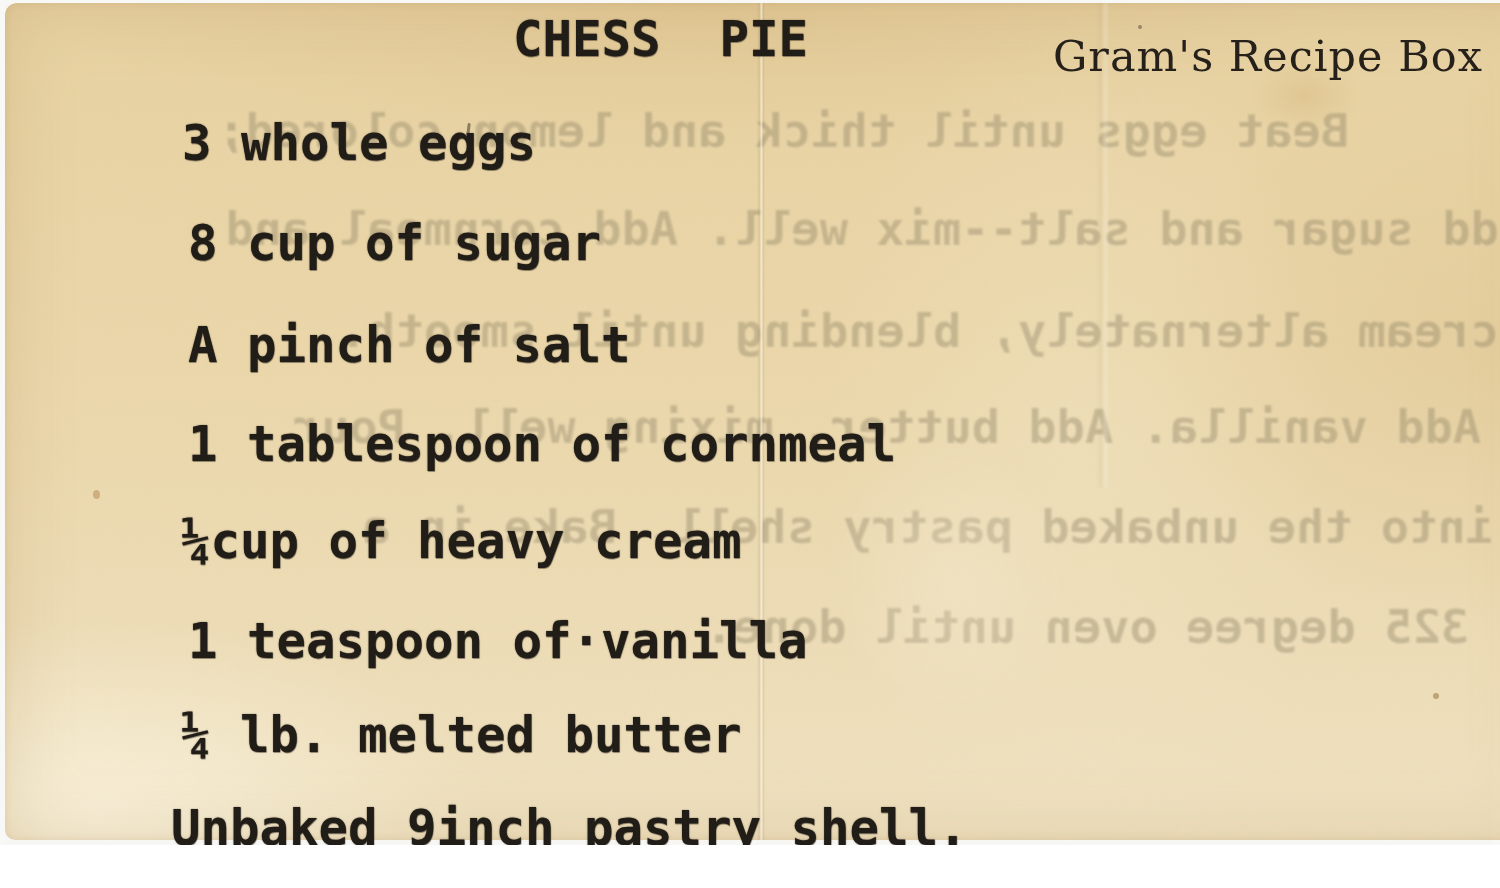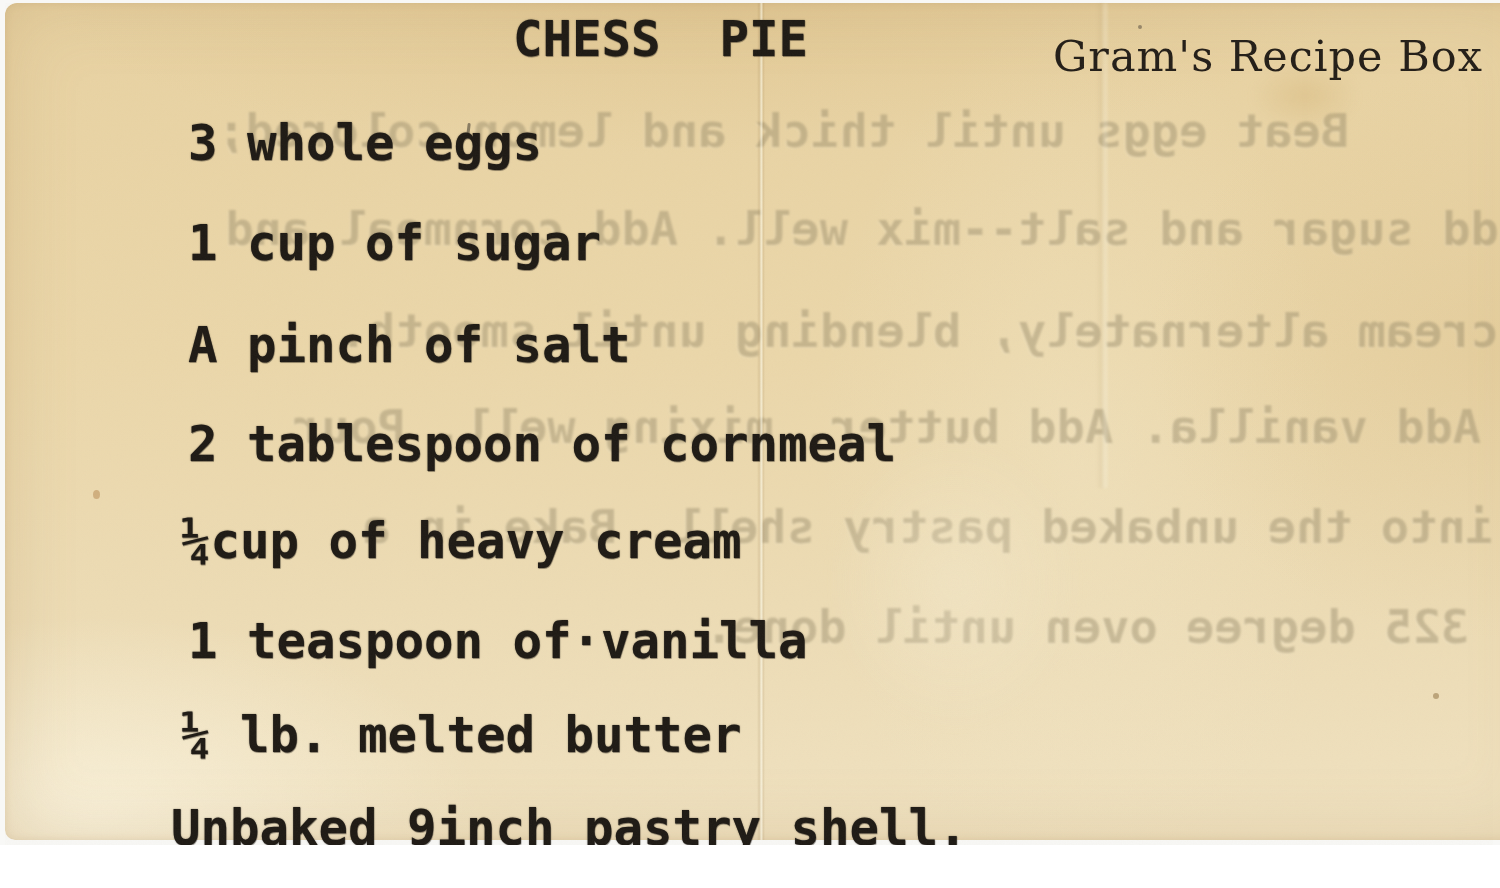--- a/index.html
+++ b/index.html
@@ -15,21 +15,21 @@
           linear-gradient(180deg,#e8d2a2 0%,#ebd7aa 42%,#eddcb5 72%,#f0e2c1 100%);
         box-shadow: inset 0 0 70px rgba(168,132,76,0.22), inset 0 0 8px rgba(158,124,70,0.18);}
   .grain{position:absolute;inset:0;opacity:0.5;pointer-events:none;}
 
   
   .tw{position:absolute;font-family:"DejaVu Sans Mono", monospace;font-weight:700;
       font-size:49px;color:#1d1914;letter-spacing:0;white-space:pre;
       text-shadow:0 0 1.6px rgba(28,22,16,0.55), 0.5px 0.5px 0 rgba(28,22,16,0.35);}
   .title{left:508px;top:8px;}
   .over{left:1185px;top:786px;}
-  .ing0{left:183px;top:112px;}
+  .ing0{left:177px;top:112px;}
   .ing1{left:183px;top:212px;}
   .ing2{left:183px;top:314px;}
   .ing3{left:183px;top:413px;}
   .ing4{left:176px;top:510px;}
   .ing5{left:183px;top:610px;}
   .ing6{left:176px;top:704px;}
   .ing7{left:166px;top:797px;}
 
   
   .watermark{position:absolute;left:1048px;top:28px;
@@ -92,23 +92,23 @@
     <div class="stain2"></div>
     <div class="speck1"></div>
     <div class="speck2"></div>
     <div class="speck3"></div>
     <div class="speck4"></div>
 
     <div class="tw title">CHESS  PIE</div>
     <div class="watermark">Gram's Recipe Box</div>
 
     <div class="tw ing0">3 whole eggs</div>
-    <div class="tw ing1">1 cup of sugar</div>
+    <div class="tw ing1">8 cup of sugar</div>
     <div class="tw ing2">A pinch of salt</div>
-    <div class="tw ing3">2 tablespoon of cornmeal</div>
+    <div class="tw ing3">1 tablespoon of cornmeal</div>
     <div class="tw ing4">¼cup of heavy cream</div>
     <div class="tw ing5">1 teaspoon of·vanilla</div>
     <div class="tw ing6">¼ lb. melted butter</div>
     <div class="tw ing7">Unbaked 9inch pastry shell.</div>
 
 
     <svg class="grain" width="1488" height="880">
       <filter id="grainf">
         <feTurbulence type="fractalNoise" baseFrequency="0.8" numOctaves="2" seed="7"></feTurbulence>
         <feColorMatrix type="matrix" values="0 0 0 0 0.55  0 0 0 0 0.47  0 0 0 0 0.33  0 0 0 0.10 0"></feColorMatrix>

